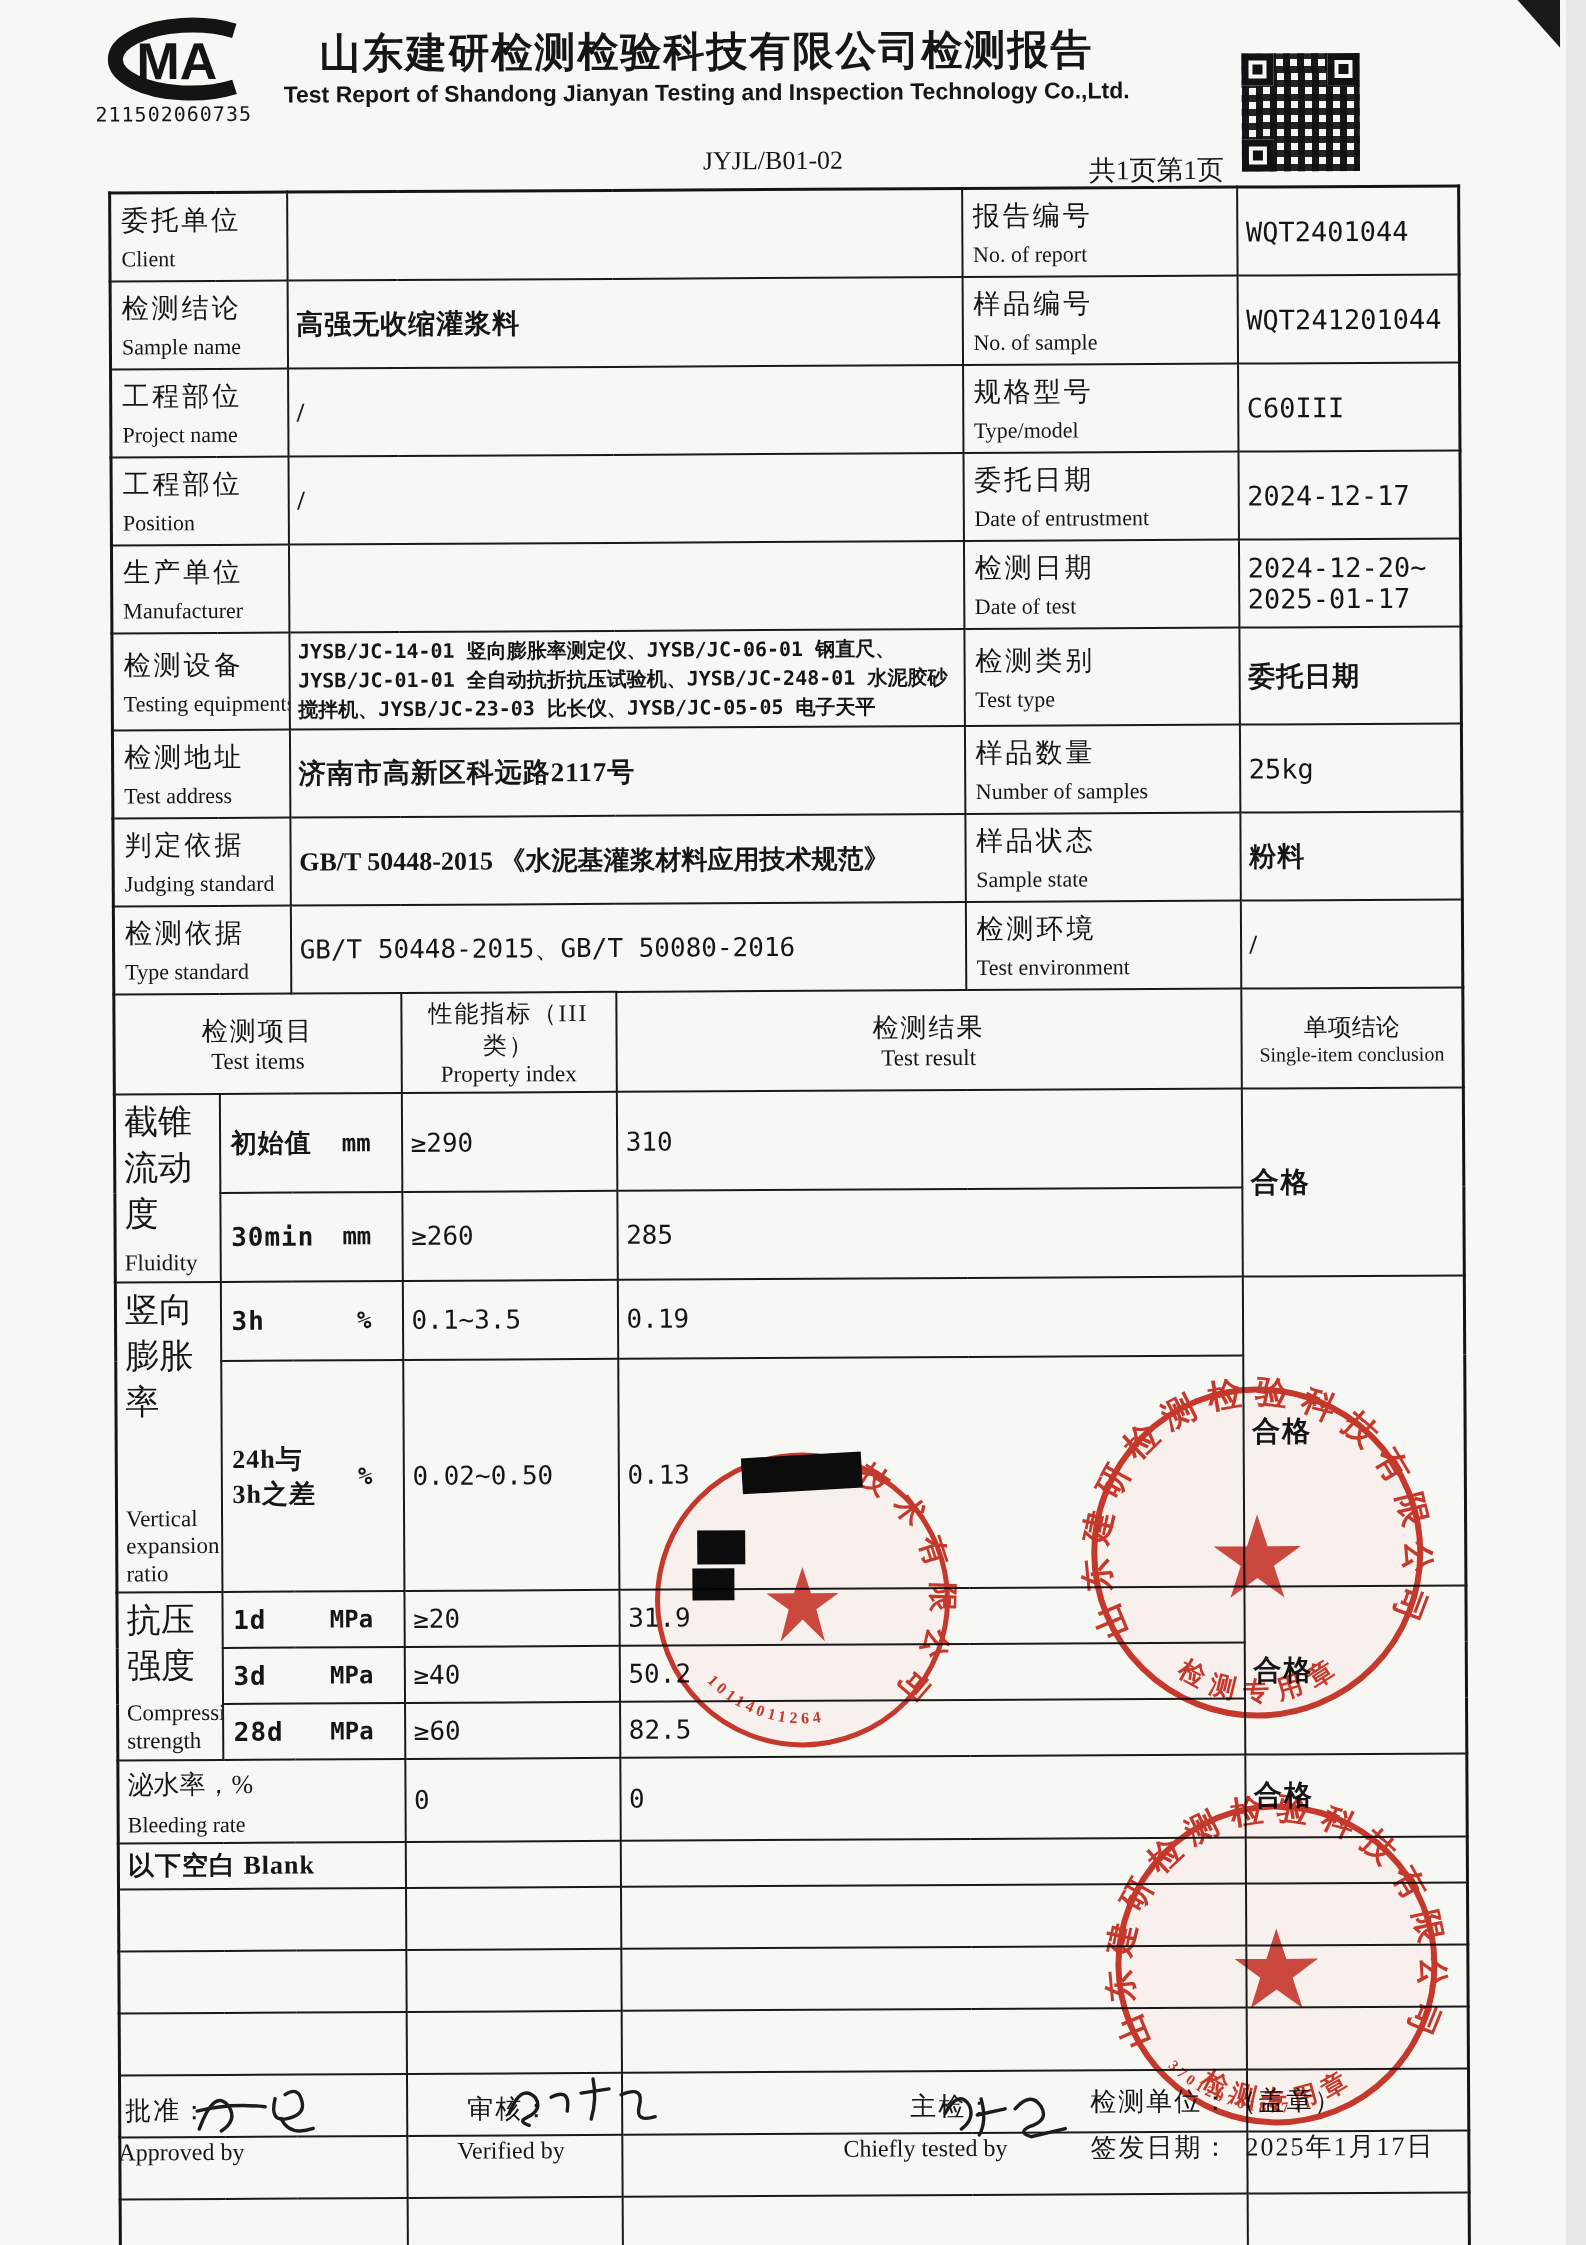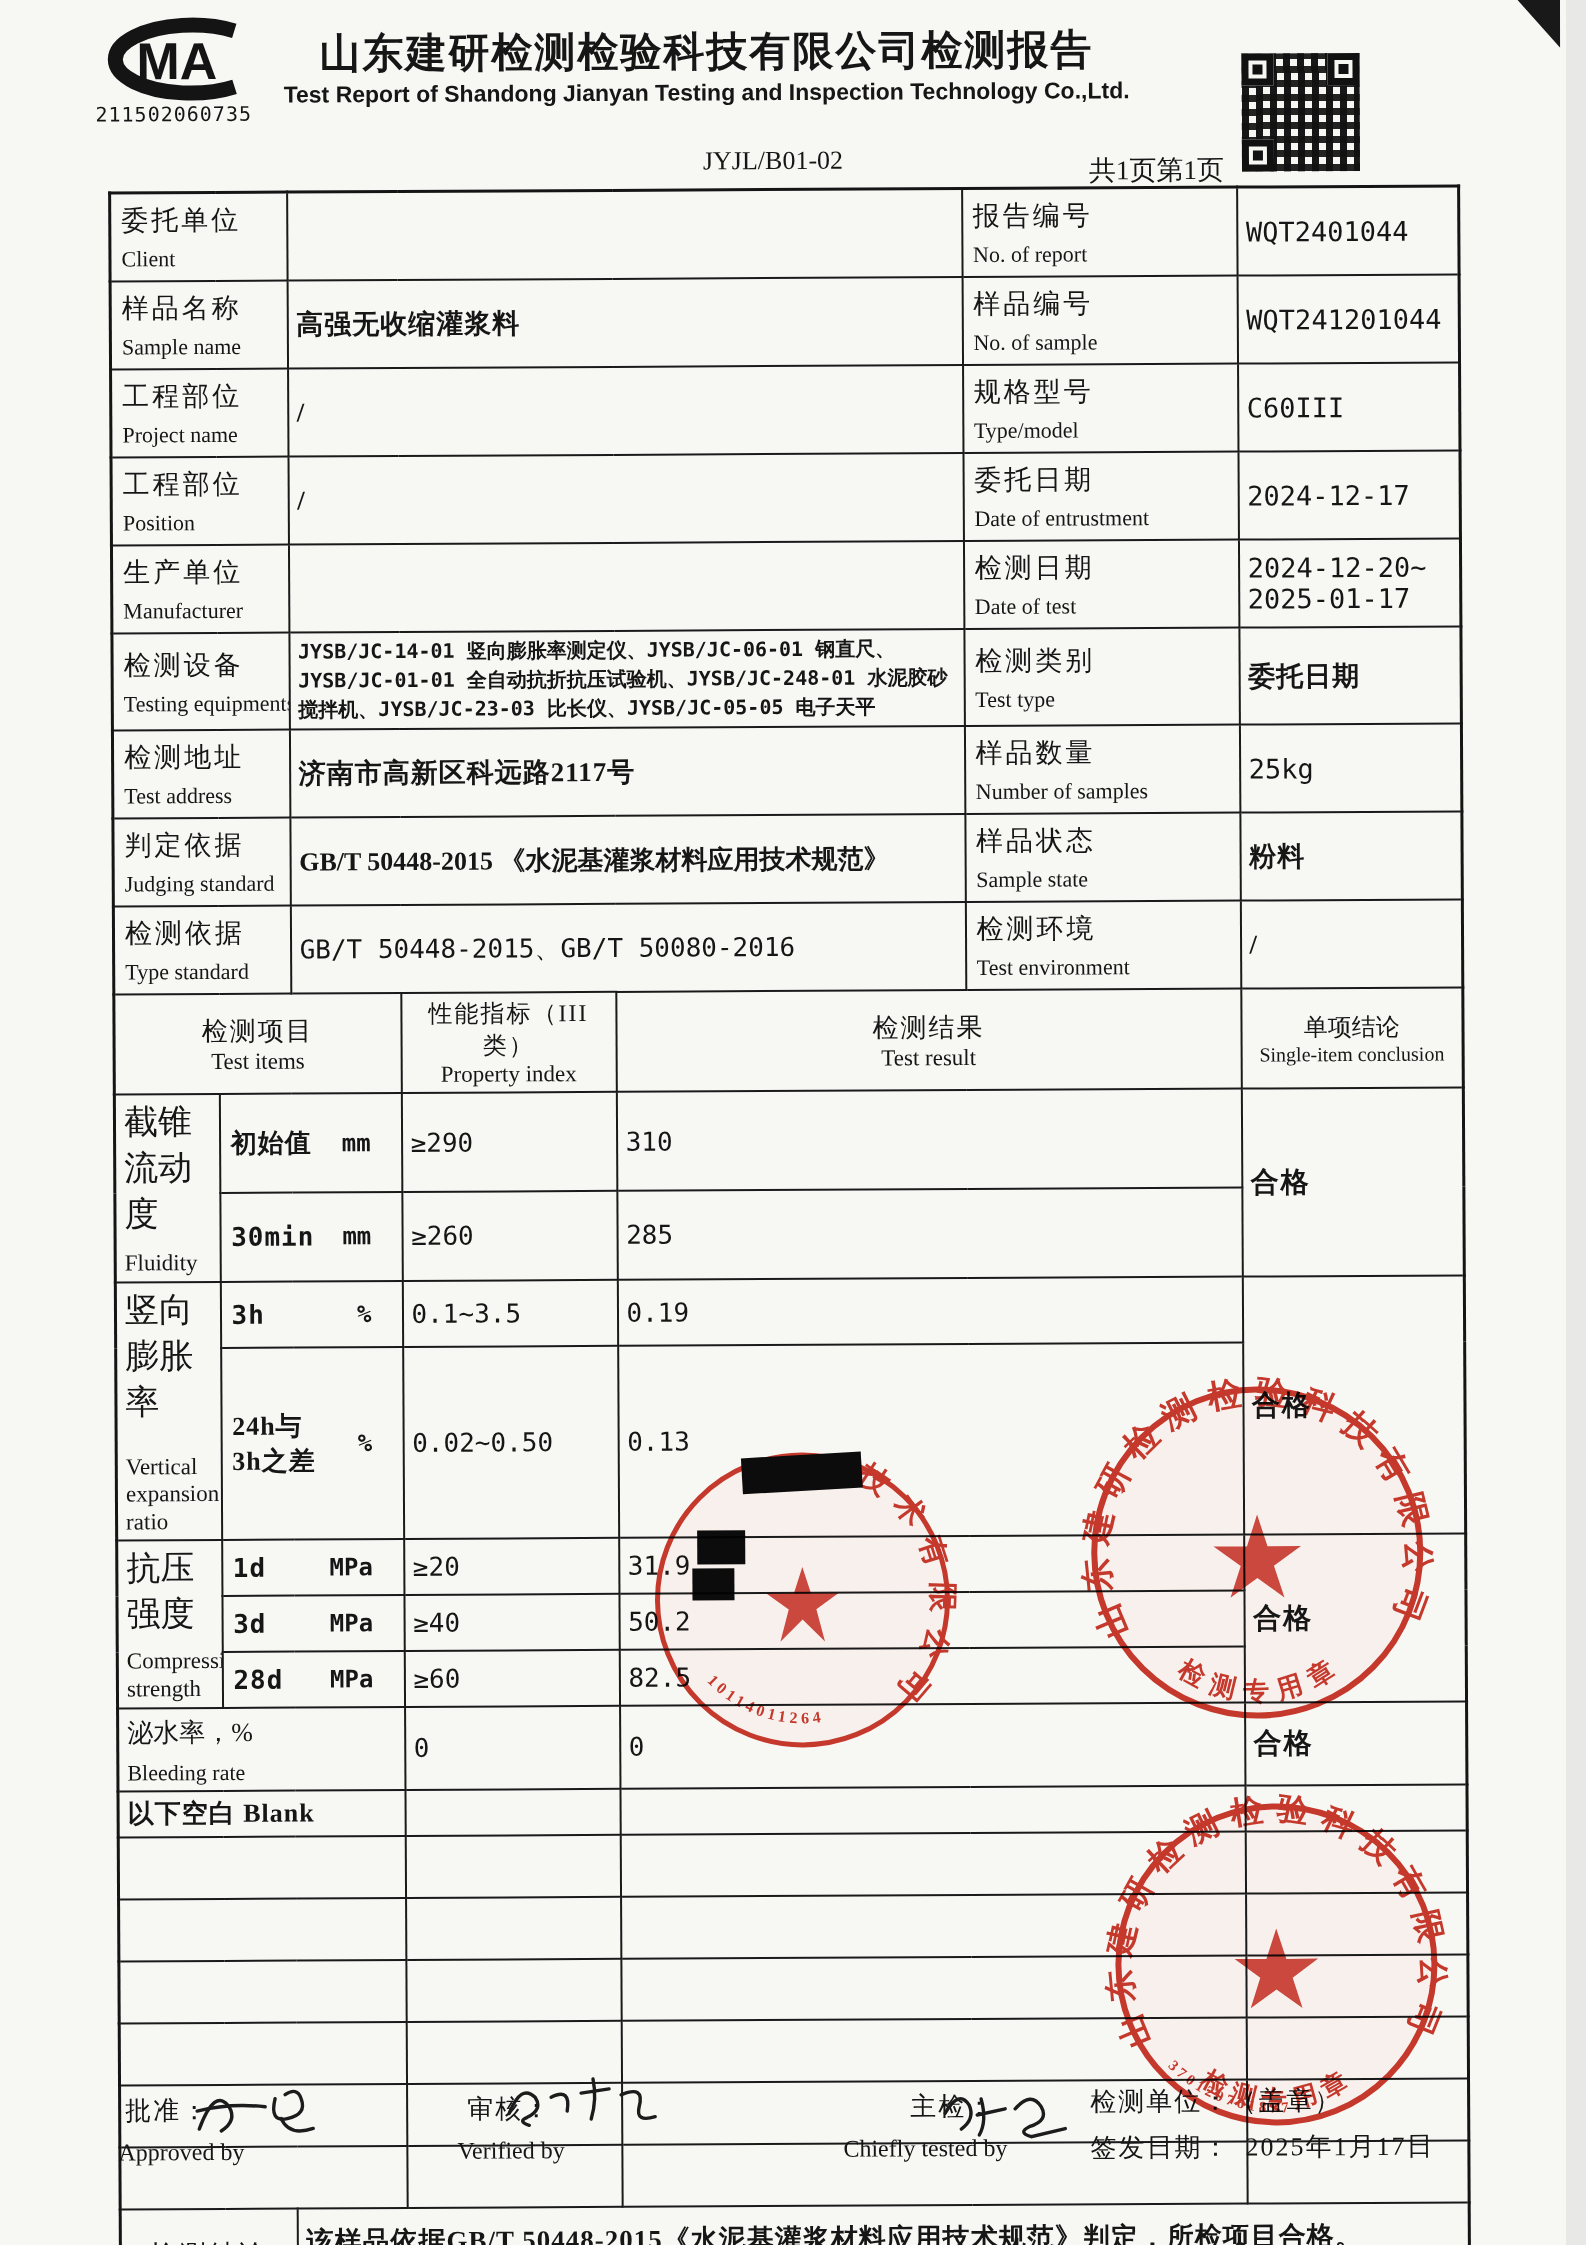--- a/index.html
+++ b/index.html
@@ -119,21 +119,21 @@
               <div class="lab">
                 <span class="cn">报告编号</span>
                 <span class="en">No. of report</span>
               </div>
             </td>
       <td><span class="val mono">WQT2401044</span></td>
     </tr>
     <tr style="height:86px">
       <td colspan="2">
               <div class="lab">
-                <span class="cn">样品名称</span>
+                <span class="cn">检测结论</span>
                 <span class="en">Sample name</span>
               </div>
             </td>
       <td colspan="3"><span class="val">高强无收缩灌浆料</span></td>
       <td>
               <div class="lab">
                 <span class="cn">样品编号</span>
                 <span class="en">No. of sample</span>
               </div>
             </td>
@@ -296,21 +296,21 @@
                 <span class="u">mm</span>
               </div>
             </td>
       <td class="idx">≥260</td>
       <td class="res" colspan="2">285</td>
     </tr>
 
     <tr style="height:40px">
       <td class="cat" rowspan="2">
               <div class="cn">竖向膨胀率</div>
-              <div class="en" style="margin-top:28px">Vertical expansion ratio</div>
+              <div class="en" style="margin-top:80px">Vertical expansion ratio</div>
             </td>
       <td colspan="2">
               <div class="subrow">
                 <span class="s mono">3h</span>
                 <span class="u">%</span>
               </div>
             </td>
       <td class="idx">0.1~3.5</td>
       <td class="res" colspan="2">0.19</td>
       <td class="conc" rowspan="2">合格</td>

